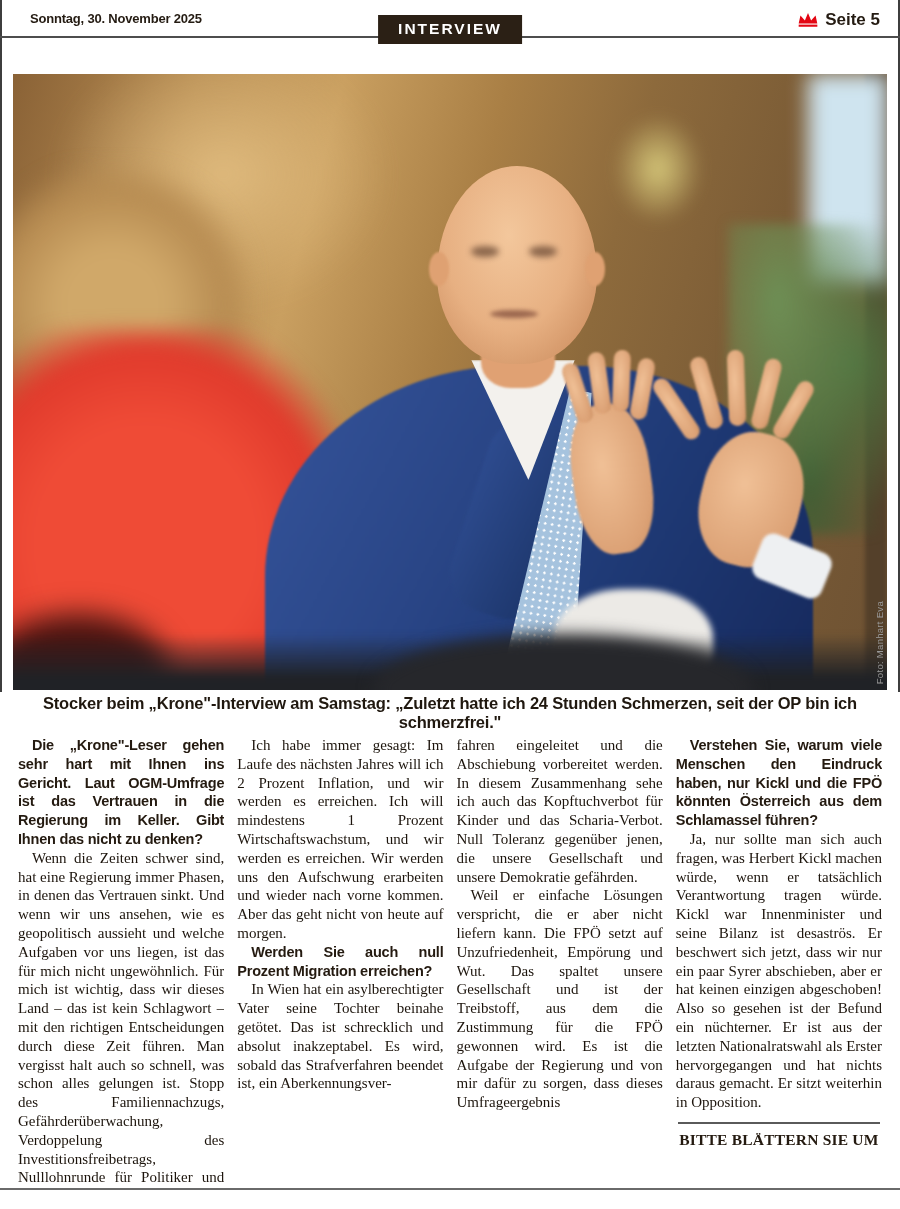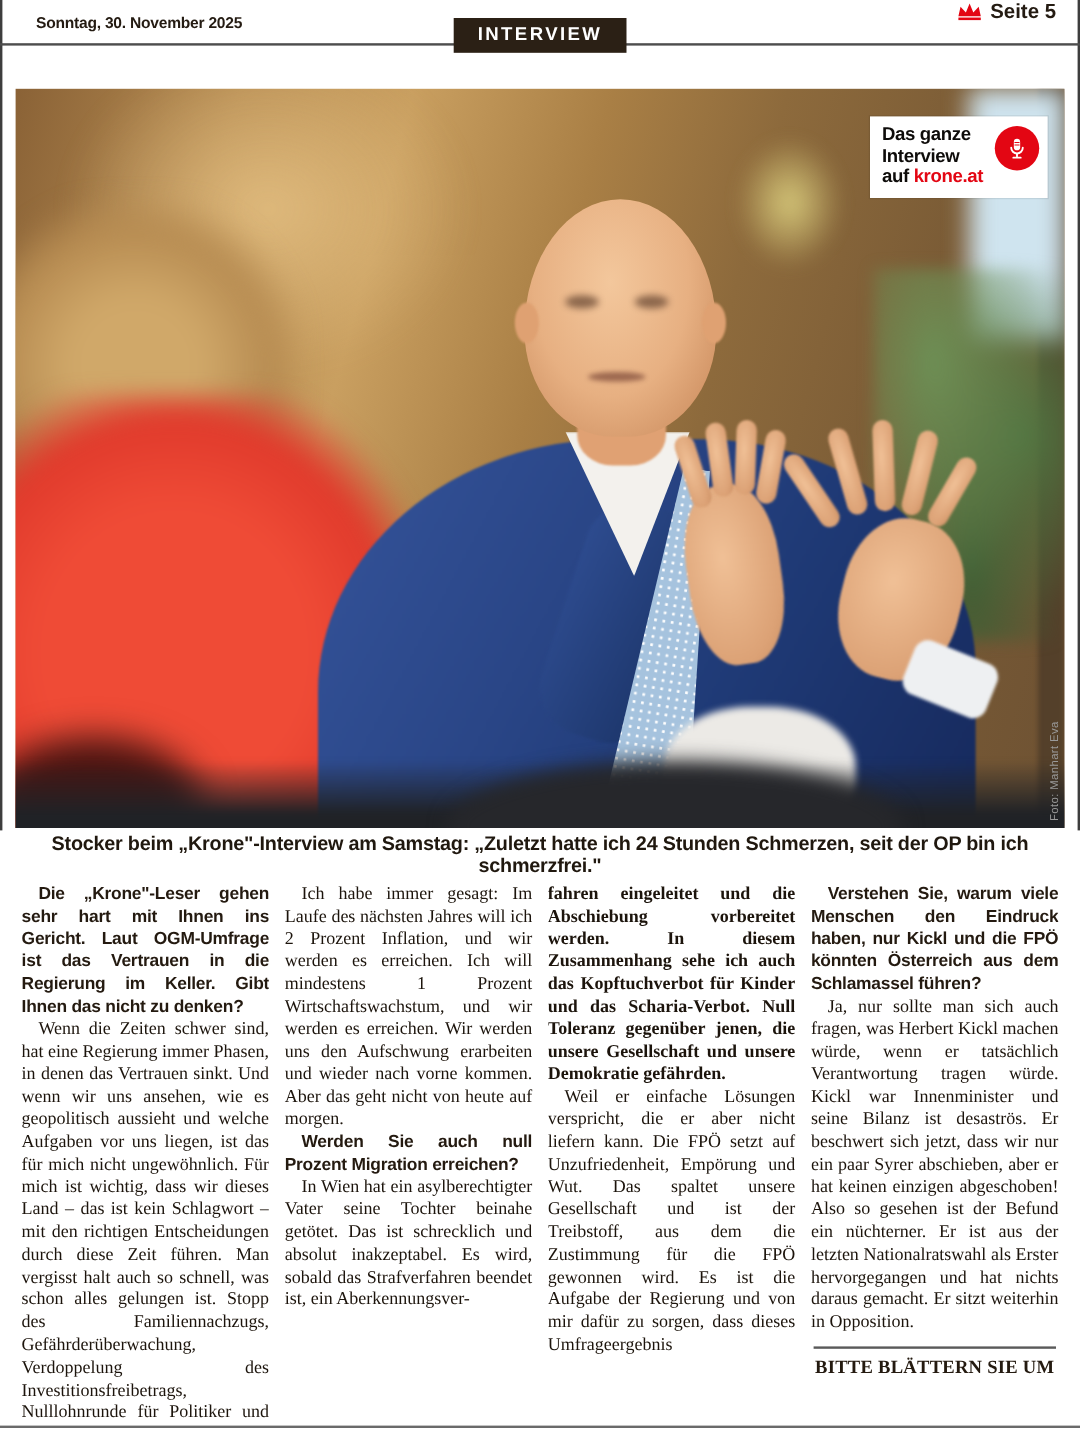--- a/index.html
+++ b/index.html
@@ -13,21 +13,21 @@
 
   
   .header{position:absolute;top:0;left:0;right:0;height:44px;}
   .header-rule{position:absolute;top:36px;left:0;right:0;height:2px;background:#4d4d4d;}
   .date{position:absolute;left:30px;top:11px;font-size:13px;font-weight:700;color:#241b12;letter-spacing:-0.2px;}
   .section-badge{
     position:absolute;left:50%;transform:translateX(-50%);top:15px;
     background:#2b2015;color:#ffffff;font-size:15.5px;font-weight:700;
     letter-spacing:2px;padding:5px 20px 6px;z-index:3;
   }
-  .pageno{position:absolute;right:20px;top:0;font-size:17px;font-weight:700;color:#241b12;display:flex;align-items:center;gap:6px;}
+  .pageno{position:absolute;right:20px;top:10px;font-size:17px;font-weight:700;color:#241b12;display:flex;align-items:center;gap:6px;}
   .crown{width:22px;height:16px;display:inline-block;}
 
   
   .photo{position:absolute;left:13px;top:74px;width:874px;height:616px;overflow:hidden;
     background:linear-gradient(105deg,#8a6236 0%,#b68c52 18%,#c99f60 32%,#a97f45 48%,#8d6a3c 62%,#7b5c36 78%,#6e5233 100%);}
   .ph{position:absolute;}
   .ph-glow{left:40px;top:-40px;width:340px;height:280px;background:radial-gradient(ellipse,#e5c184 0%,rgba(229,193,132,0) 70%);filter:blur(12px);opacity:.85;}
   .ph-spot{left:600px;top:40px;width:90px;height:110px;background:radial-gradient(ellipse,#e9e08a 0%,rgba(233,224,138,0) 70%);filter:blur(8px);opacity:.8;}
   .ph-slats{left:688px;top:0;width:186px;height:616px;
     background:repeating-linear-gradient(90deg,#bb9a66 0px,#c5a univers 0,#bb9a66 13px,#86693f 13px,#86693f 17px);
@@ -96,21 +96,21 @@
     font-size:16.5px;font-weight:700;color:#20180f;letter-spacing:-0.2px;}
 
   
   .cols{position:absolute;top:736px;left:18px;right:18px;height:452px;display:flex;gap:13px;overflow:hidden;}
   .col{flex:1;min-width:0;overflow:hidden;}
   .col p{margin:0;}
   .q{font-family:"Liberation Sans",sans-serif;font-weight:700;font-size:14.5px;line-height:18.8px;
      color:#241a10;text-align:justify;text-indent:14px;letter-spacing:-0.2px;}
   .a{font-family:"Liberation Serif",serif;font-size:15px;line-height:18.8px;
      color:#1c140c;text-align:justify;text-indent:14px;}
-  .cont{text-indent:0;font-weight:bold;}
+  .cont{text-indent:0;}
   .turn-rule{border:none;border-top:2px solid #5a5a5a;margin:10px 2px 7px;}
   .turn{font-family:Liberation Serif, serif;font-weight:700;font-size:15.5px;color:#241a10;
     text-align:center;letter-spacing:0.2px;text-indent:0;}
   .bottom-rule{position:absolute;top:1188px;left:0;right:0;height:2px;background:#6a6a6a;}
 </style>
 </head>
 <body>
 
 <div class="edge left"></div>
 <div class="edge right"></div>
@@ -160,35 +160,20 @@
   <div class="ph hand ph-palm-l"></div>
   <div class="ph hand finger g1"></div>
   <div class="ph hand finger g2"></div>
   <div class="ph hand finger g3"></div>
   <div class="ph hand finger g4"></div>
   <div class="ph hand finger g5"></div>
   <div class="ph ph-cuff"></div>
   <div class="ph ph-table"></div>
   <div class="ph ph-chair"></div>
 
-  <div class="promo">
-    <div class="promo-line">Das ganze</div>
-    <div class="promo-line">Interview</div>
-    <div class="promo-line"><span>auf </span><span class="promo-link">krone.at</span></div>
-    <div class="mic-circle">
-      <svg viewBox="0 0 24 24">
-        <rect x="9" y="3" width="6" height="11" rx="3" fill="#ffffff"></rect>
-        <path d="M6.5 11.5 a5.5 5.5 0 0 0 11 0" fill="none" stroke="#ffffff" stroke-width="1.8" stroke-linecap="round"></path>
-        <line x1="12" y1="17.5" x2="12" y2="20" stroke="#ffffff" stroke-width="1.8" stroke-linecap="round"></line>
-        <line x1="8.5" y1="21" x2="15.5" y2="21" stroke="#ffffff" stroke-width="1.8" stroke-linecap="round"></line>
-        <line x1="9.6" y1="6.5" x2="14.4" y2="6.5" stroke="#e30613" stroke-width="1"></line>
-        <line x1="9.6" y1="9" x2="14.4" y2="9" stroke="#e30613" stroke-width="1"></line>
-      </svg>
-    </div>
-  </div>
 
   <div class="credit">Foto: Manhart Eva</div>
 </div>
 
 <div class="caption">Stocker beim „Krone"-Interview am Samstag: „Zuletzt hatte ich 24 Stunden Schmerzen, seit der OP bin ich schmerzfrei."</div>
 
 <div class="cols">
   <div class="col">
     <p class="q">Die „Krone"-Leser gehen sehr hart mit Ihnen ins Gericht. Laut OGM-Umfrage ist das Vertrauen in die Regierung im Keller. Gibt Ihnen das nicht zu denken?</p>
     <p class="a">Wenn die Zeiten schwer sind, hat eine Regierung immer Phasen, in denen das Vertrauen sinkt. Und wenn wir uns ansehen, wie es geopolitisch aussieht und welche Aufgaben vor uns liegen, ist das für mich nicht ungewöhnlich. Für mich ist wichtig, dass wir dieses Land – das ist kein Schlagwort – mit den richtigen Entscheidungen durch diese Zeit führen. Man vergisst halt auch so schnell, was schon alles gelungen ist. Stopp des Familiennachzugs, Gefährderüberwachung, Verdoppelung des Investitionsfreibetrags, Nulllohnrunde für Politiker und so weiter . . .</p>

